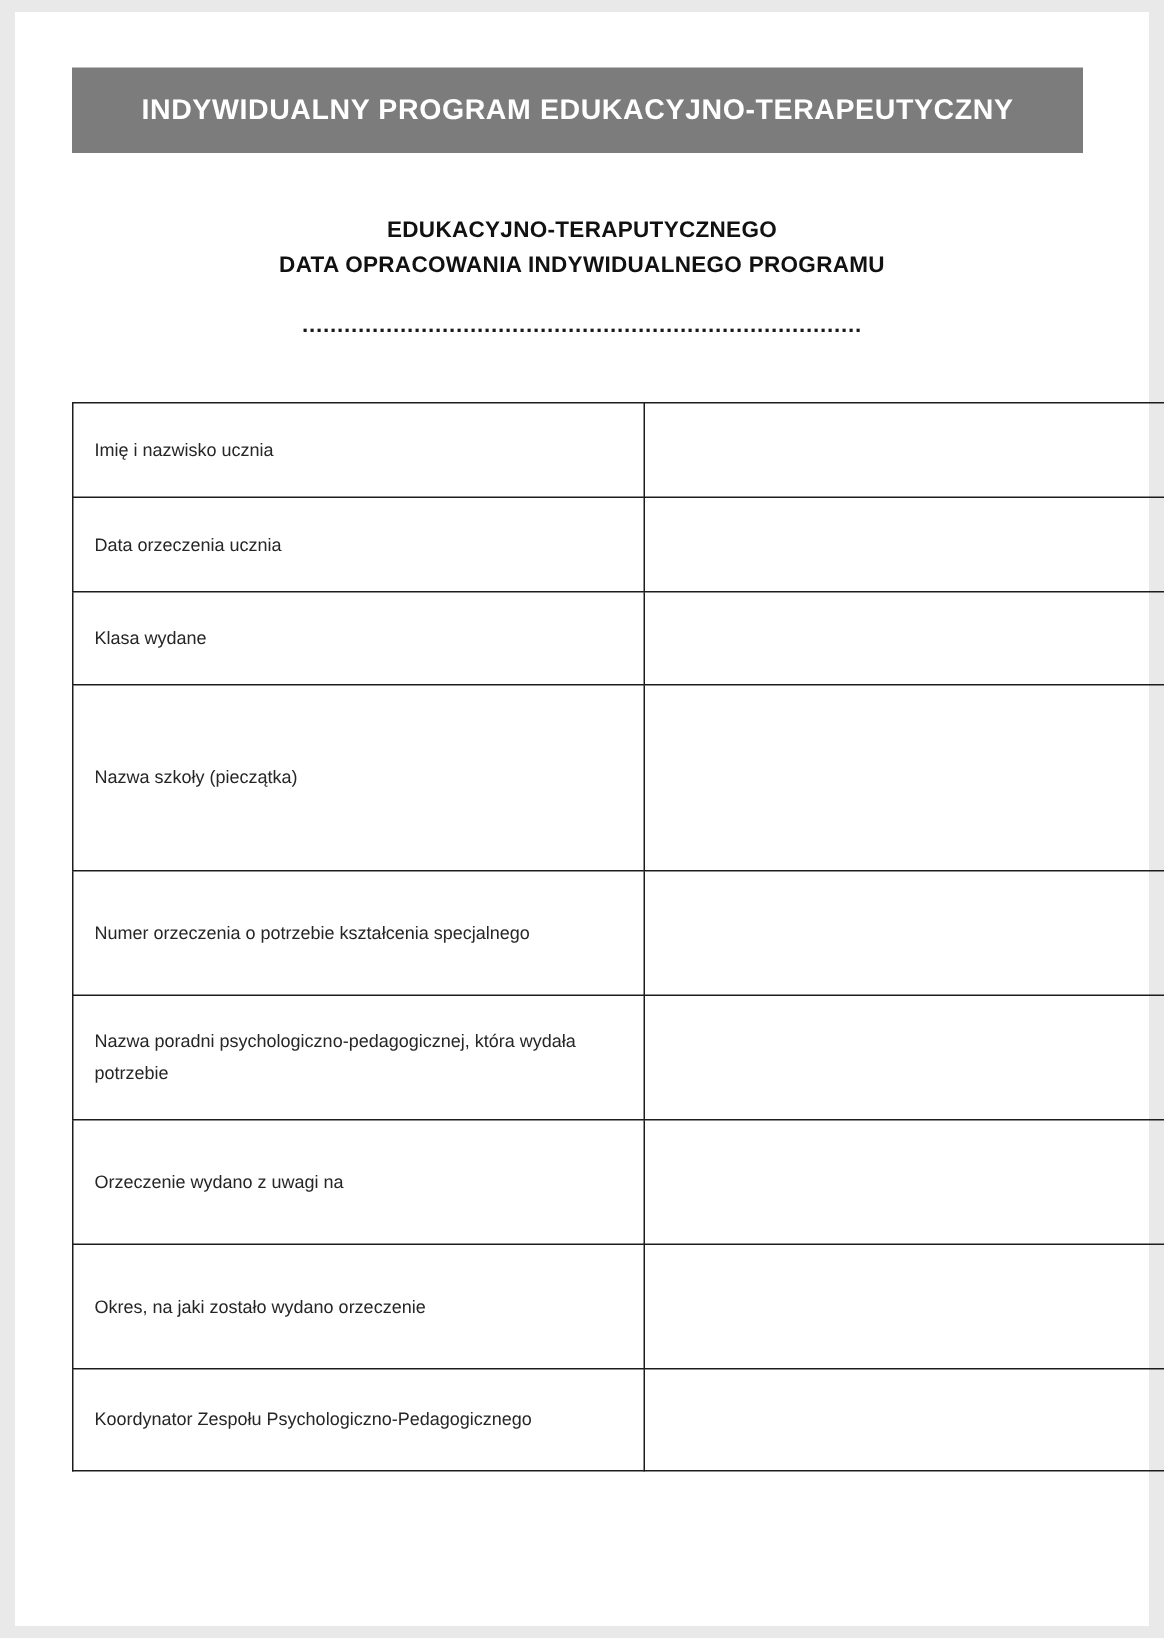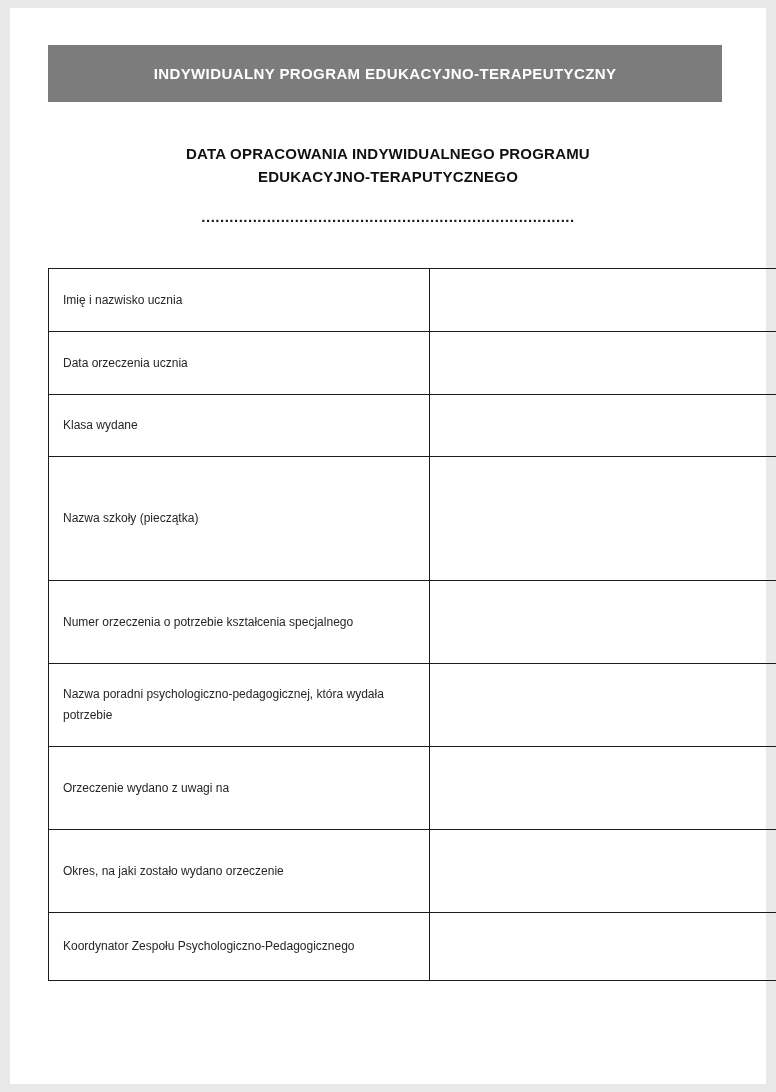--- a/index.html
+++ b/index.html
@@ -30,21 +30,21 @@
     width: 674px;
     height: 57px;
     background: #7c7c7c;
     display: flex;
     align-items: center;
     justify-content: center;
   }
   .title-bar h1 {
     margin: 0;
     color: #ffffff;
-    font-size: 15px;
+    font-size: 19px;
     font-weight: bold;
     letter-spacing: 0.4px;
     white-space: nowrap;
   }
   .subtitle {
     position: absolute;
     left: 0;
     top: 134px;
     width: 756px;
     text-align: center;
@@ -100,22 +100,22 @@
 <body>
 
 <div class="canvas">
   <div class="page">
 
     <header class="title-bar">
       <h1>INDYWIDUALNY PROGRAM EDUKACYJNO-TERAPEUTYCZNY</h1>
     </header>
 
     <div class="subtitle">
+      <div>EDUKACYJNO-TERAPUTYCZNEGO</div>
       <div>DATA OPRACOWANIA INDYWIDUALNEGO PROGRAMU</div>
-      <div>EDUKACYJNO-TERAPUTYCZNEGO</div>
     </div>
 
     <div class="dotted-line">................................................................................</div>
 
     <table class="form-table">
       <tbody>
         <tr class="r-s">
           <td class="label-cell">Imię i nazwisko ucznia</td>
           <td class="value-cell"></td>
         </tr>

